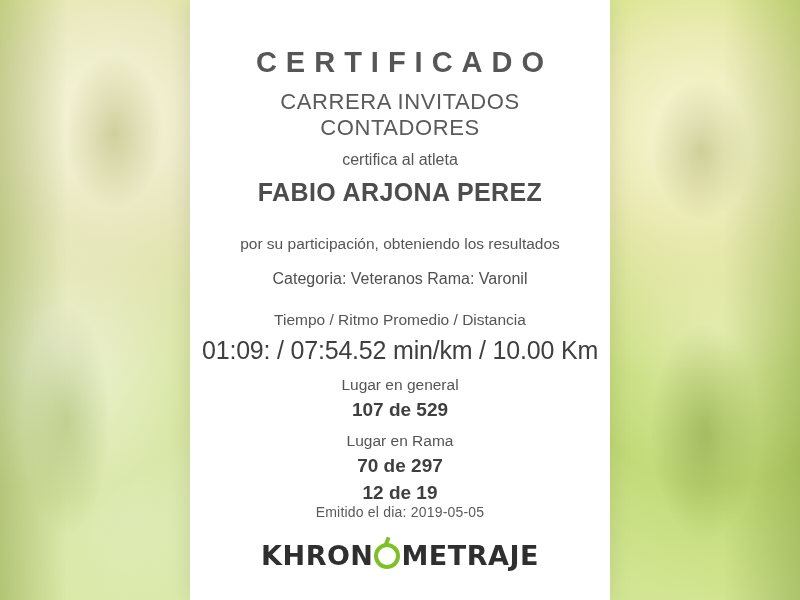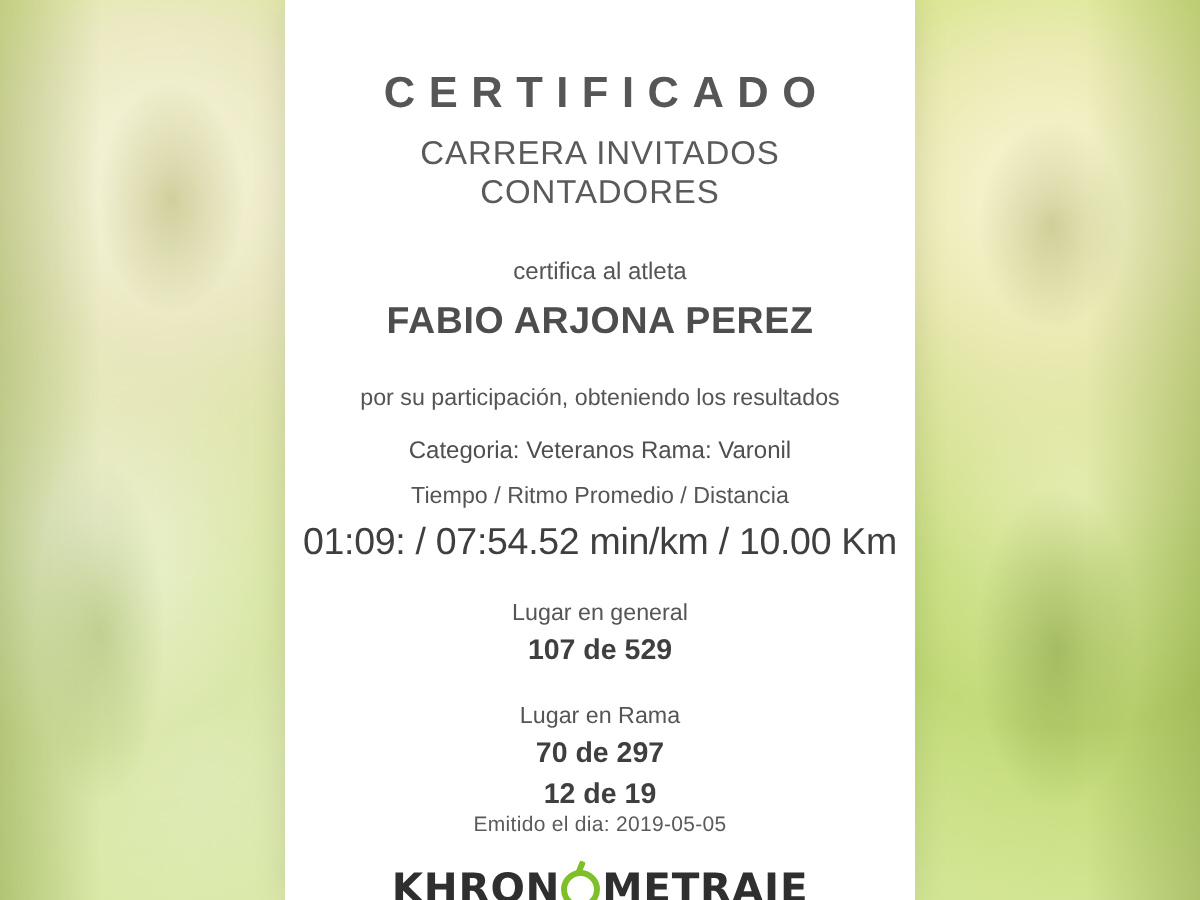--- a/index.html
+++ b/index.html
@@ -105,21 +105,21 @@
     color: #565656;
     text-indent: 9px;
   }
   .subtitle {
     margin-top: 10px;
     font-size: 22px;
     letter-spacing: 0.6px;
     color: #5a5a5a;
   }
   .certifies {
-    margin-top: 32px;
+    margin-top: 10px;
     font-size: 16px;
     color: #555;
   }
   .athlete {
     margin-top: 9px;
     font-size: 25px;
     font-weight: bold;
     color: #4d4d4d;
     letter-spacing: 0.4px;
   }
@@ -127,33 +127,33 @@
     margin-top: 28px;
     font-size: 15.5px;
     color: #555;
   }
   .category {
     margin-top: 17px;
     font-size: 16px;
     color: #4f4f4f;
   }
   .metrics-label {
-    margin-top: 12px;
+    margin-top: 23px;
     font-size: 15.5px;
     color: #555;
   }
   .metrics-value {
     margin-top: 7px;
     font-size: 25px;
     color: #3f3f3f;
     letter-spacing: -0.2px;
   }
 
   .place-label {
-    margin-top: 24px;
+    margin-top: 11px;
     font-size: 15.5px;
     color: #555;
   }
   .place-value {
     margin-top: 5px;
     font-size: 19px;
     font-weight: bold;
     color: #3f3f3f;
   }
 

